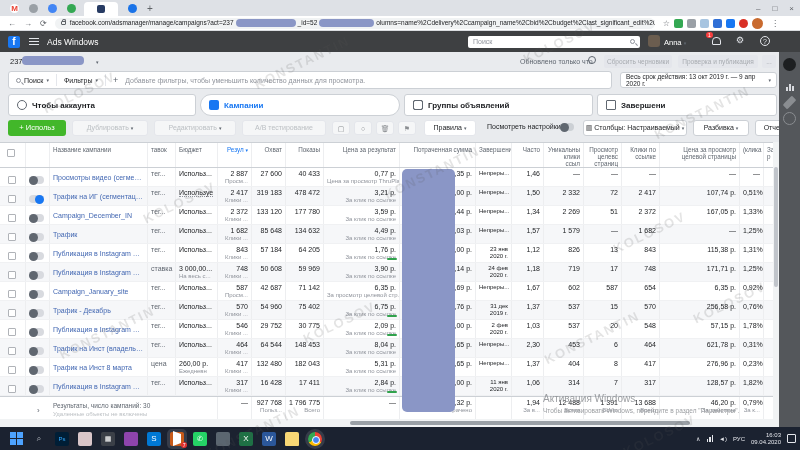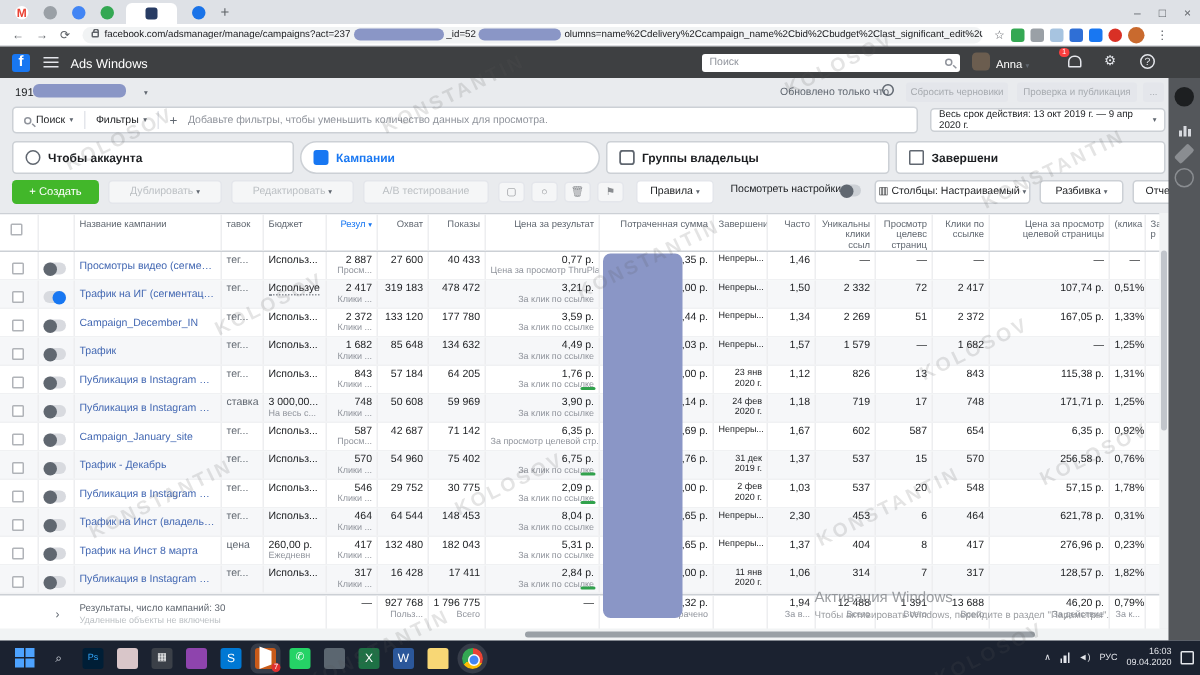--- a/index.html
+++ b/index.html
@@ -202,21 +202,21 @@
   </span>
   <span class="fbavatar"></span>
   <span class="fbuser"><span>Anna</span> <span class="caret">▾</span></span>
   <span class="bell"></span>
   <span class="badge">1</span>
   <span class="hgear">⚙</span>
   <span class="hhelp">?</span>
 </div>
 
 <div class="acctrow">
-  <span class="acctname">191</span>
+  <span class="acctname">237</span>
   <span class="acct-redact"></span>
   <span class="caret acct-caret">▾</span>
   <span class="updated">Обновлено только что</span>
   <span class="refresh"></span>
   <span class="gbtn" style="left:604px;width:68px;">Сбросить черновики</span>
   <span class="gbtn" style="left:678px;width:80px;">Проверка и публикация</span>
   <span class="gbtn" style="left:762px;width:14px;">...</span>
 </div>
 
 <div class="filterbox">
@@ -240,29 +240,29 @@
 <div class="lvltab" style="left:8px;width:188px;">
   <span class="ticon smiley"></span>
   <span>Чтобы аккаунта</span>
 </div>
 <div class="lvltab active" style="left:200px;width:200px;">
   <span class="ticon folder"></span>
   <span>Кампании</span>
 </div>
 <div class="lvltab" style="left:404px;width:189px;">
   <span class="ticon grid"></span>
-  <span>Группы владельцы</span>
+  <span>Группы объявлений</span>
 </div>
 <div class="lvltab" style="left:597px;width:180px;">
   <span class="ticon page"></span>
   <span>Завершени</span>
 </div>
 
 <div class="toolbar">
-  <span class="createbtn">+ Создать</span>
+  <span class="createbtn">+ Использ</span>
   <span class="tbtn" style="left:72px;width:76px;"><span>Дублировать</span> <span class="caret">▾</span></span>
   <span class="tbtn" style="left:154px;width:82px;"><span>Редактировать</span> <span class="caret">▾</span></span>
   <span class="tbtn" style="left:242px;width:84px;">А/В тестирование</span>
   <span class="tico" style="left:332px;">▢</span>
   <span class="tico" style="left:354px;">○</span>
   <span class="tico" style="left:376px;">🗑</span>
   <span class="tico" style="left:398px;">⚑</span>
   <span class="tbtn rul" style="left:424px;width:52px;"><span>Правила</span> <span class="caret">▾</span></span>
   <span class="tright" style="left:487px;">Посмотреть настройки</span>
   <span class="mini-toggle">

